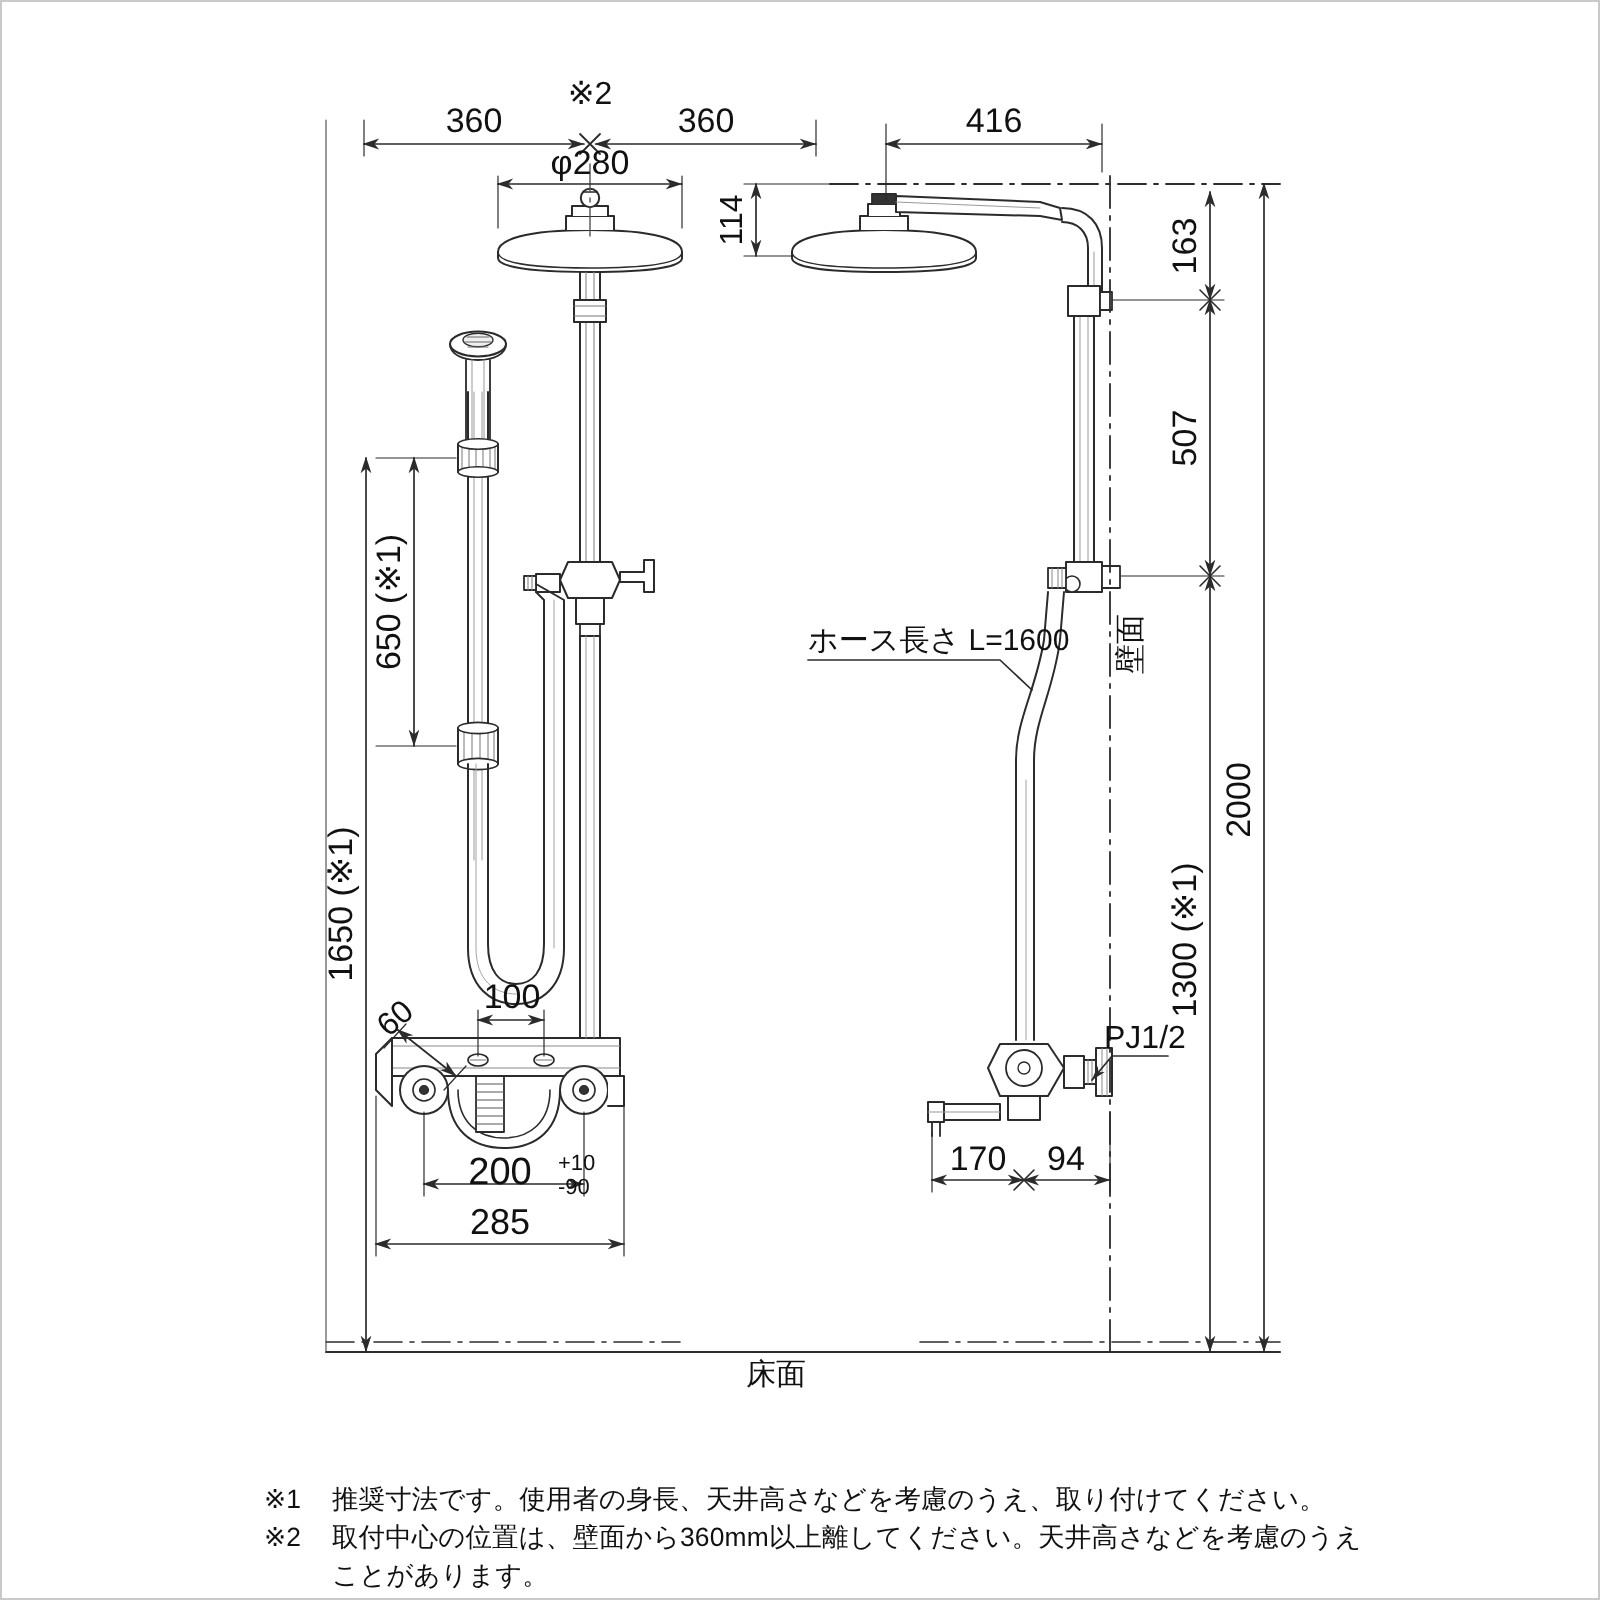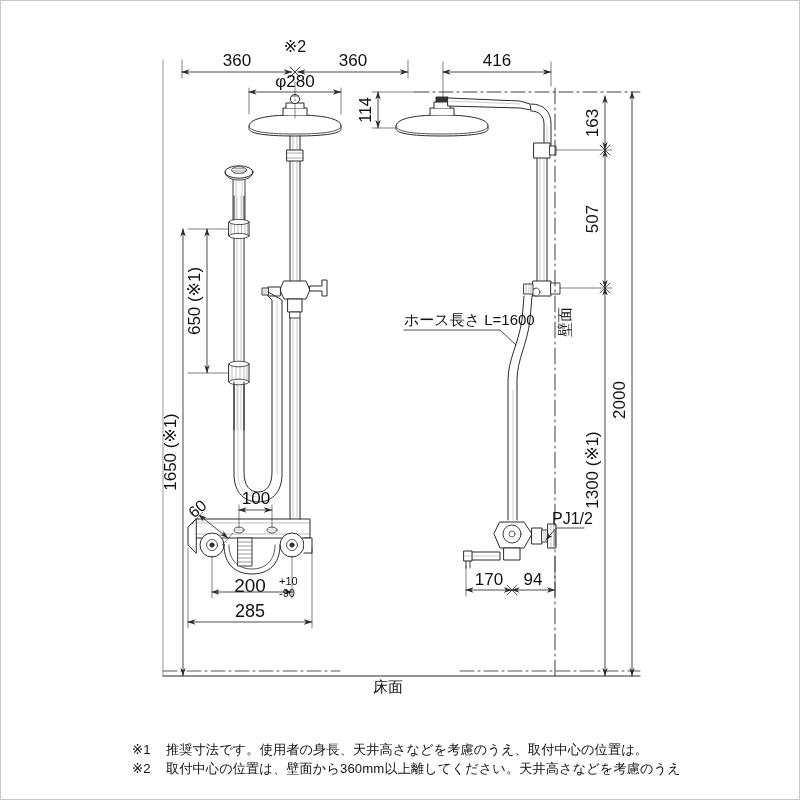--- a/index.html
+++ b/index.html
@@ -368,21 +368,22 @@
 
       <text x="0" y="0" font-size="15" text-anchor="middle" transform="translate(570,322) rotate(-90)">壁面</text>
 
       <text x="388" y="692" font-size="15" text-anchor="middle">床面</text>
     </g>
   </svg>
 
   <div class="notes">
     <div class="note-row">
       <span class="note-mark">※1</span>
-      <span class="note-text">推奨寸法です。使用者の身長、天井高さなどを考慮のうえ、取付中心の位置は。</span>
+      <span class="note-text">推奨寸法です。使用者の身長、天井高さなどを考慮のうえ、取り付けてください。</span>
     </div>
     <div class="note-row">
       <span class="note-mark">※2</span>
       <span class="note-text">取付中心の位置は、壁面から360mm以上離してください。天井高さなどを考慮のうえ</span>
     </div>
+    <div class="note-cont">ことがあります。</div>
   </div>
 
 </div>
 
 </body></html>

